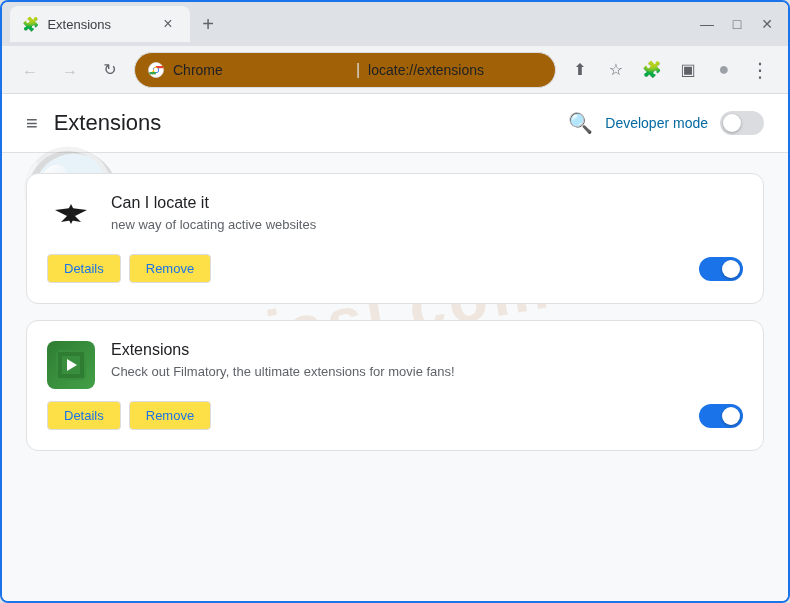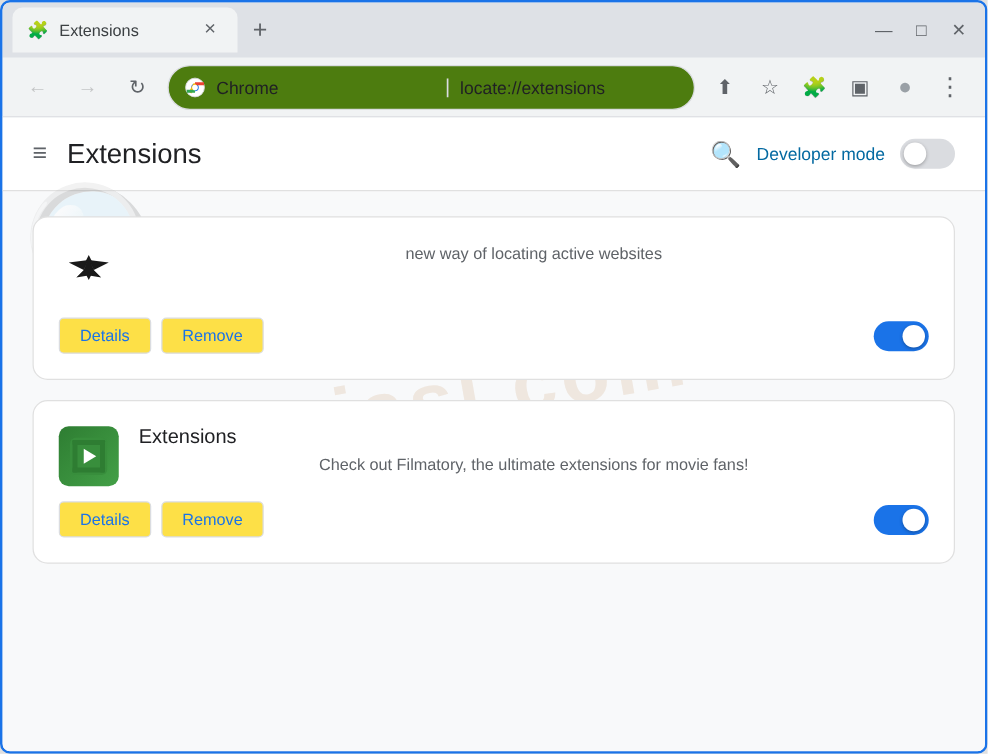--- a/index.html
+++ b/index.html
@@ -124,21 +124,21 @@
       color: #5f6368;
       font-size: 16px;
       border: none;
       background: none;
     }
     .nav-btn.disabled { color: #c5c6c7; cursor: default; }
 
     .address-bar {
       flex: 1;
       height: 36px;
-      background: #4d7c0f;
+      background: #a16207;
       border-radius: 18px;
       display: flex;
       align-items: center;
       padding: 0 12px;
       gap: 8px;
       border: 1px solid #dadce0;
     }
 
     .address-text {
       font-size: 14px;
@@ -326,21 +326,20 @@
       font-size: 16px;
       font-weight: 500;
       color: #202124;
       margin-bottom: 4px;
     }
 
     .ext-desc {
       font-size: 13px;
       color: #5f6368;
       line-height: 1.4;
-      text-align: center;
     }
 
     .card-bottom {
       display: flex;
       align-items: center;
       justify-content: space-between;
     }
 
     .card-actions {
       display: flex;
@@ -480,20 +479,21 @@
                   <path d="M16,-8 L4,-2 L0,-10 Z" fill="#1a1a1a"></path>
                   <path d="M10,4 L4,-2 L0,-10 L-2,2 Z" fill="#1a1a1a"></path>
 
                   <path d="M0,-12 L4,-2 L0,6 L-4,-2 Z" fill="#1a1a1a"></path>
 
                   <polygon points="0,-14 3,-8 -3,-8" fill="#1a1a1a"></polygon>
                 </g>
               </svg>
             </div>
             <div class="ext-info">
+              <div class="ext-name">Can I locate it</div>
               <div class="ext-desc">new way of locating active websites</div>
             </div>
           </div>
           <div class="card-bottom">
             <div class="card-actions">
               <button class="action-btn">Details</button>
               <button class="action-btn">Remove</button>
             </div>
             <div class="toggle on"></div>
           </div>

